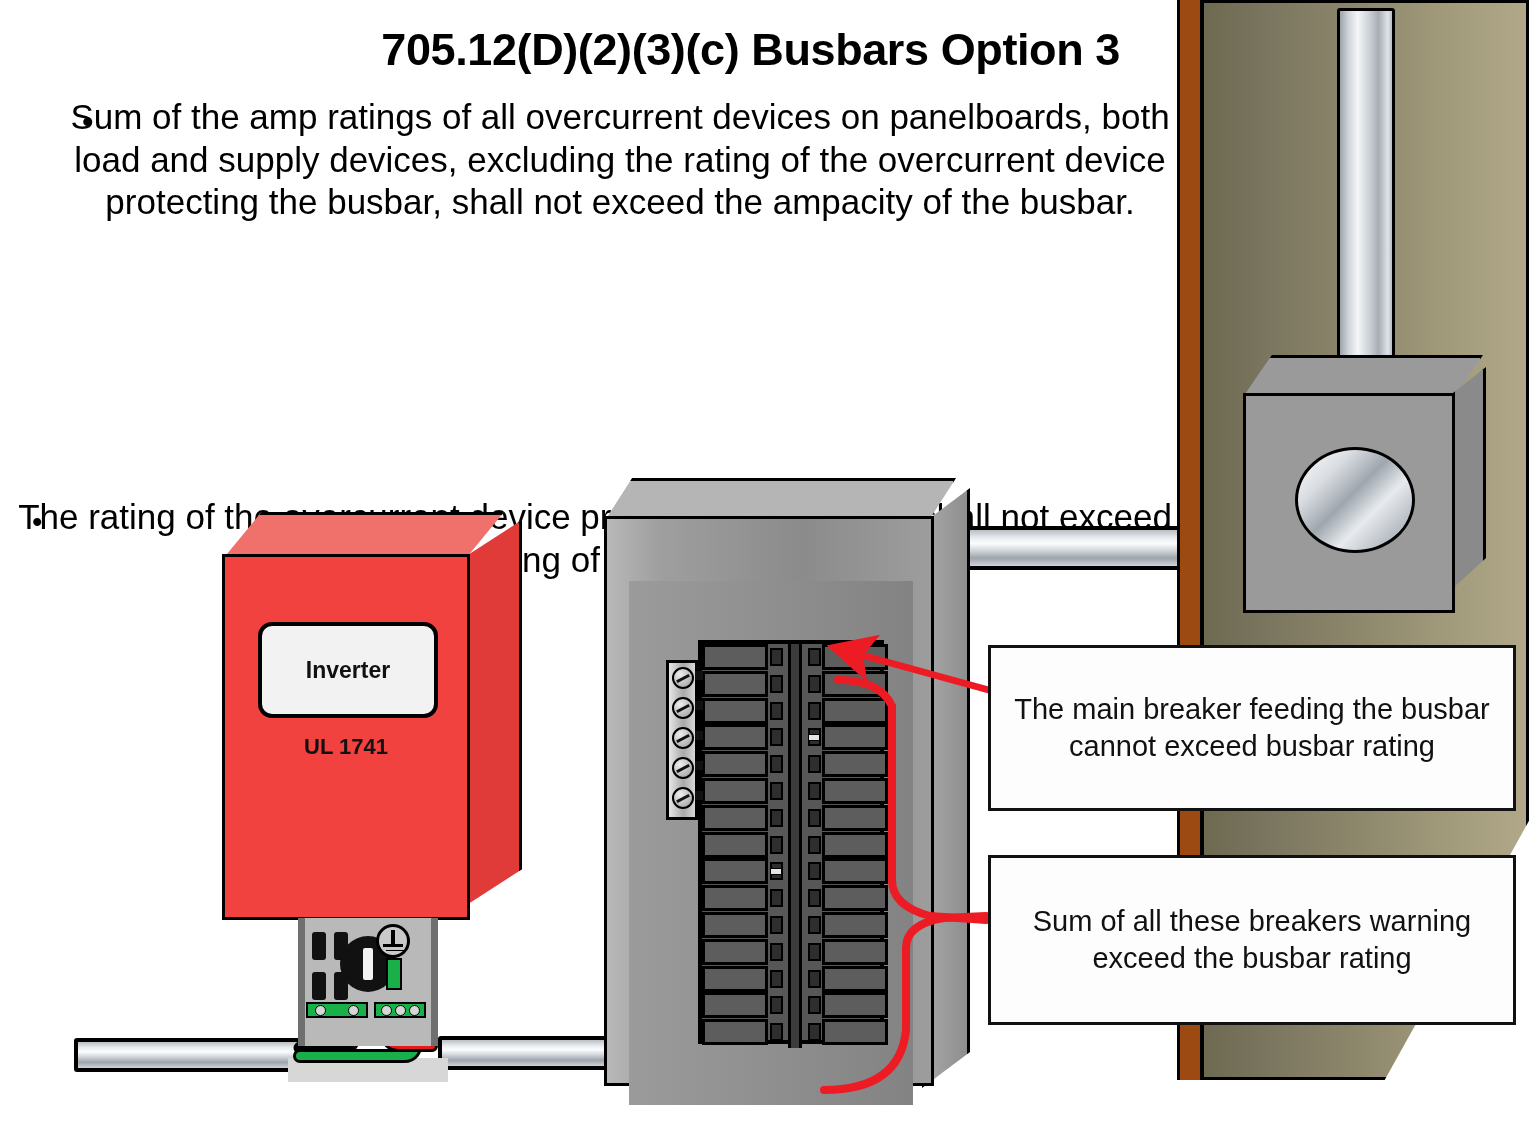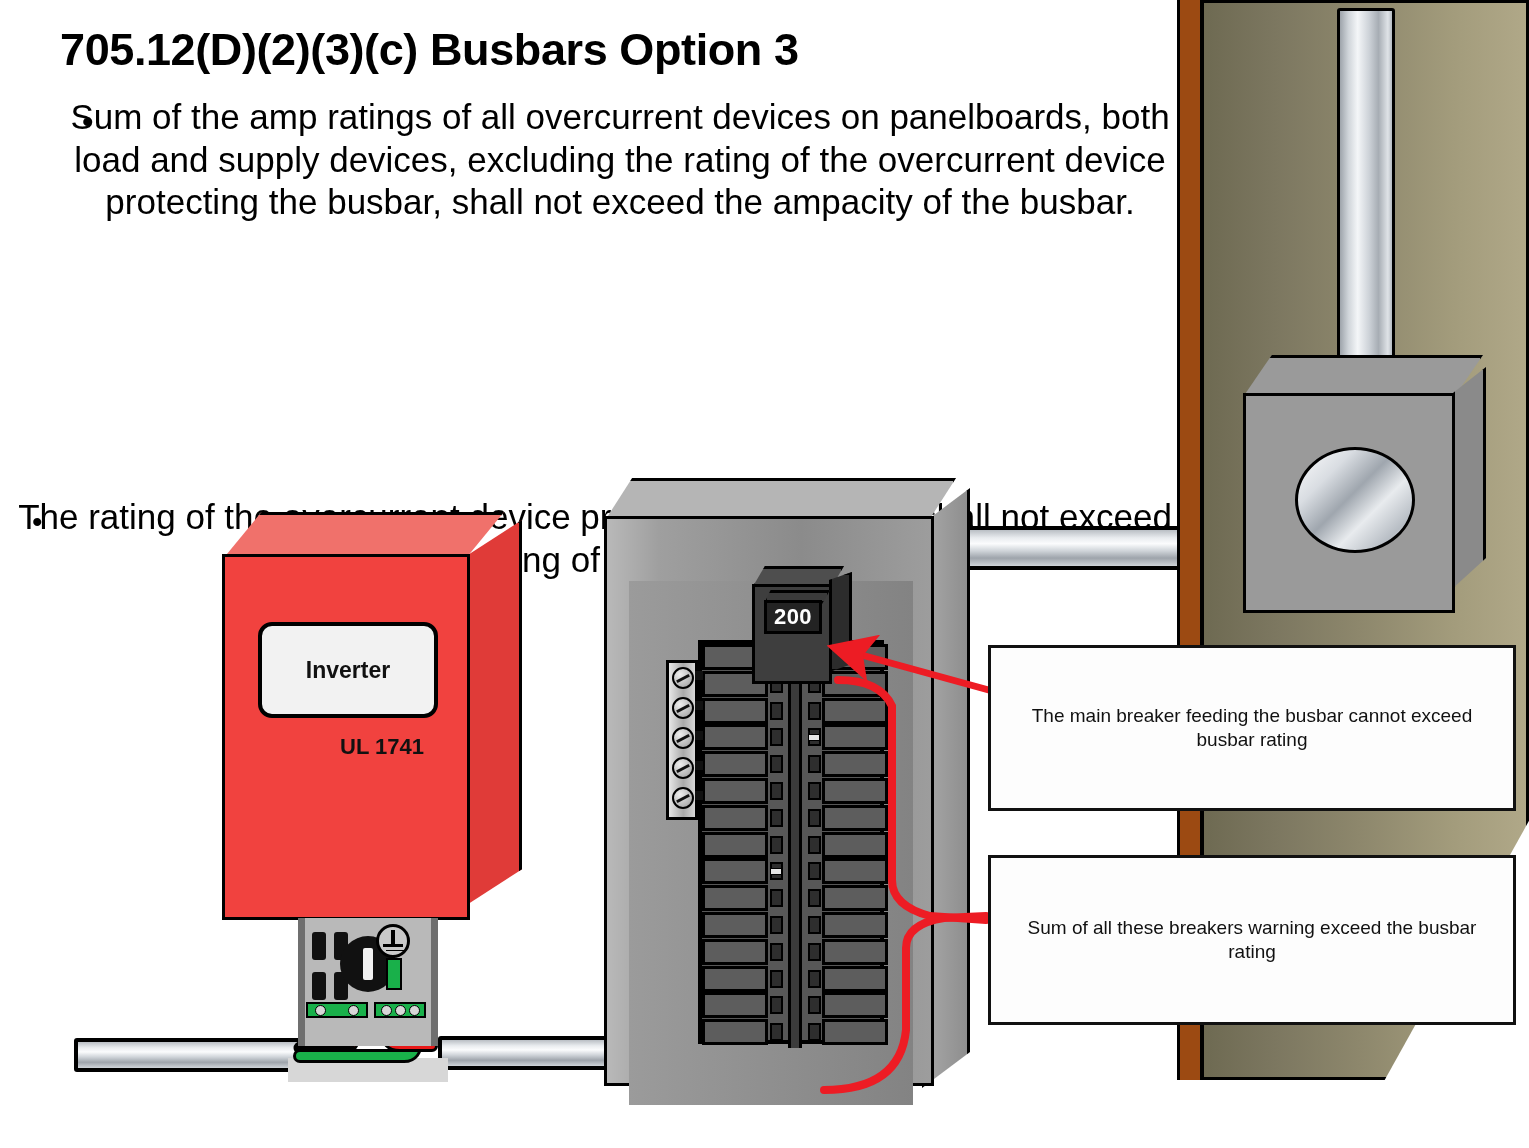--- a/index.html
+++ b/index.html
@@ -1,21 +1,21 @@
 <!DOCTYPE html>
 <html><head>
 <meta charset="utf-8">
 <style>
   html,body{margin:0;padding:0;background:#fff;}
   body{width:1529px;height:1148px;position:relative;overflow:hidden;
        font-family:"Liberation Sans", sans-serif;color:#000;}
   #stage{position:absolute;left:0;top:0;width:1529px;height:1148px;background:#ffffff;}
 
   
-  .title{position:absolute;left:60px;top:26px;width:1060px;text-align:left;
+  .title{position:absolute;left:60px;top:26px;width:1060px;text-align:right;
          font-size:45px;font-weight:bold;letter-spacing:-0.4px;line-height:1.05;}
   .bullet-block{position:absolute;width:1120px;}
   .bul{position:relative;font-size:35px;line-height:1.22;text-align:center;}
   .bul .dot{position:absolute;font-size:30px;line-height:1;}
   #b1{left:60px;top:96px;}
   #b1 .dot{left:22px;top:11px;}
   #b2{left:10px;top:368px;width:1170px;}
   #b2 .dot{left:22px;top:11px;}
 
   .warning{position:absolute;left:46px;top:1088px;font-size:29px;font-weight:bold;
@@ -57,21 +57,21 @@
   #inverter .side3d{position:absolute;left:240px;top:8px;width:60px;height:388px;
       background:#e03b38;border:3px solid #000;box-sizing:border-box;
       clip-path:polygon(0 10%,100% 0,100% 90%,0 100%);}
   #inverter .front{position:absolute;left:0px;top:42px;width:248px;height:366px;
       background:#f1423f;border:3px solid #000;box-sizing:border-box;}
   #inverter .plate{position:absolute;left:36px;top:110px;width:180px;height:96px;
       background:#f2f2f2;border:4px solid #000;border-radius:14px;box-sizing:border-box;
       display:flex;align-items:center;justify-content:center;
       font-size:23px;font-weight:bold;color:#111;}
   #inverter .ul{position:absolute;left:0px;top:222px;width:248px;text-align:center;
-      font-size:22px;font-weight:bold;color:#111;padding-left:36px;}
+      font-size:22px;font-weight:bold;color:#111;}
   #inverter .util{position:absolute;left:10px;top:314px;width:228px;text-align:center;
       font-size:19px;font-weight:bold;color:#111;line-height:1.32;}
 
   
   #disc{position:absolute;left:298px;top:918px;width:140px;height:140px;z-index:11;}
   #disc .box{position:absolute;left:0;top:0;width:140px;height:128px;background:#b9b9b9;
       border-left:7px solid #6f6f6f;border-right:7px solid #6f6f6f;box-sizing:border-box;}
   #disc .knob{position:absolute;left:42px;top:18px;width:56px;height:56px;border-radius:50%;
       background:#111;}
   #disc .knob:after{content:"";position:absolute;left:23px;top:12px;width:10px;height:32px;
@@ -133,21 +133,21 @@
   #nbar .scr{position:absolute;left:3px;width:22px;height:22px;border-radius:50%;
       background:radial-gradient(circle at 34% 30%,#efefef,#9a9a9a);border:2px solid #000;box-sizing:border-box;}
   #nbar .scr:after{content:"";position:absolute;left:2px;top:8px;width:14px;height:3px;background:#111;transform:rotate(-28deg);}
   #nbar .hole{position:absolute;left:26px;width:8px;height:9px;background:#111;}
   
   .conduit{position:absolute;border:4px solid #000;box-sizing:border-box;border-radius:3px;
       background:linear-gradient(180deg,#b9bec4 0%,#e9ecef 22%,#fbfcfd 38%,#cfd4d9 58%,#9ea4ab 78%,#cfd4d9 100%);}
 
   
   .callout{position:absolute;background:#fdfdfd;border:3px solid #111;box-sizing:border-box;
-      font-size:19px;line-height:1.28;text-align:center;color:#111;z-index:50;
+      font-size:29px;line-height:1.28;text-align:center;color:#111;z-index:50;
       display:flex;align-items:center;justify-content:center;padding:8px 14px;}
   #co1{left:988px;top:645px;width:528px;height:166px;}
   #co2{left:988px;top:855px;width:528px;height:170px;}
 
   svg.arrows{position:absolute;left:0;top:0;width:1529px;height:1148px;z-index:45;pointer-events:none;}
   svg.wires{position:absolute;left:0;top:0;width:1529px;height:1148px;z-index:8;pointer-events:none;}
   .ground-pad{position:absolute;background:#d7d7d7;z-index:2;}
 </style>
 </head>
 <body>
@@ -200,27 +200,20 @@
     </div>
   </div>
 
   <div id="panel">
     <div class="ptop"></div>
     <div class="pside"></div>
     <div class="pback">
       <div class="pinner"></div>
     </div>
 
-    <div id="mainbrk">
-      <div class="mtop"></div>
-      <div class="msid"></div>
-      <div class="mbod"></div>
-      <div class="mwint"></div>
-      <div class="mwin">200</div>
-    </div>
 
     <div id="nbar">
       <div class="scr" style="top:4px;"></div>
       <div class="scr" style="top:34px;"></div>
       <div class="scr" style="top:64px;"></div>
       <div class="scr" style="top:94px;"></div>
       <div class="scr" style="top:124px;"></div>
       <div class="hole" style="top:8px;"></div>
       <div class="hole" style="top:38px;"></div>
       <div class="hole" style="top:68px;"></div>

